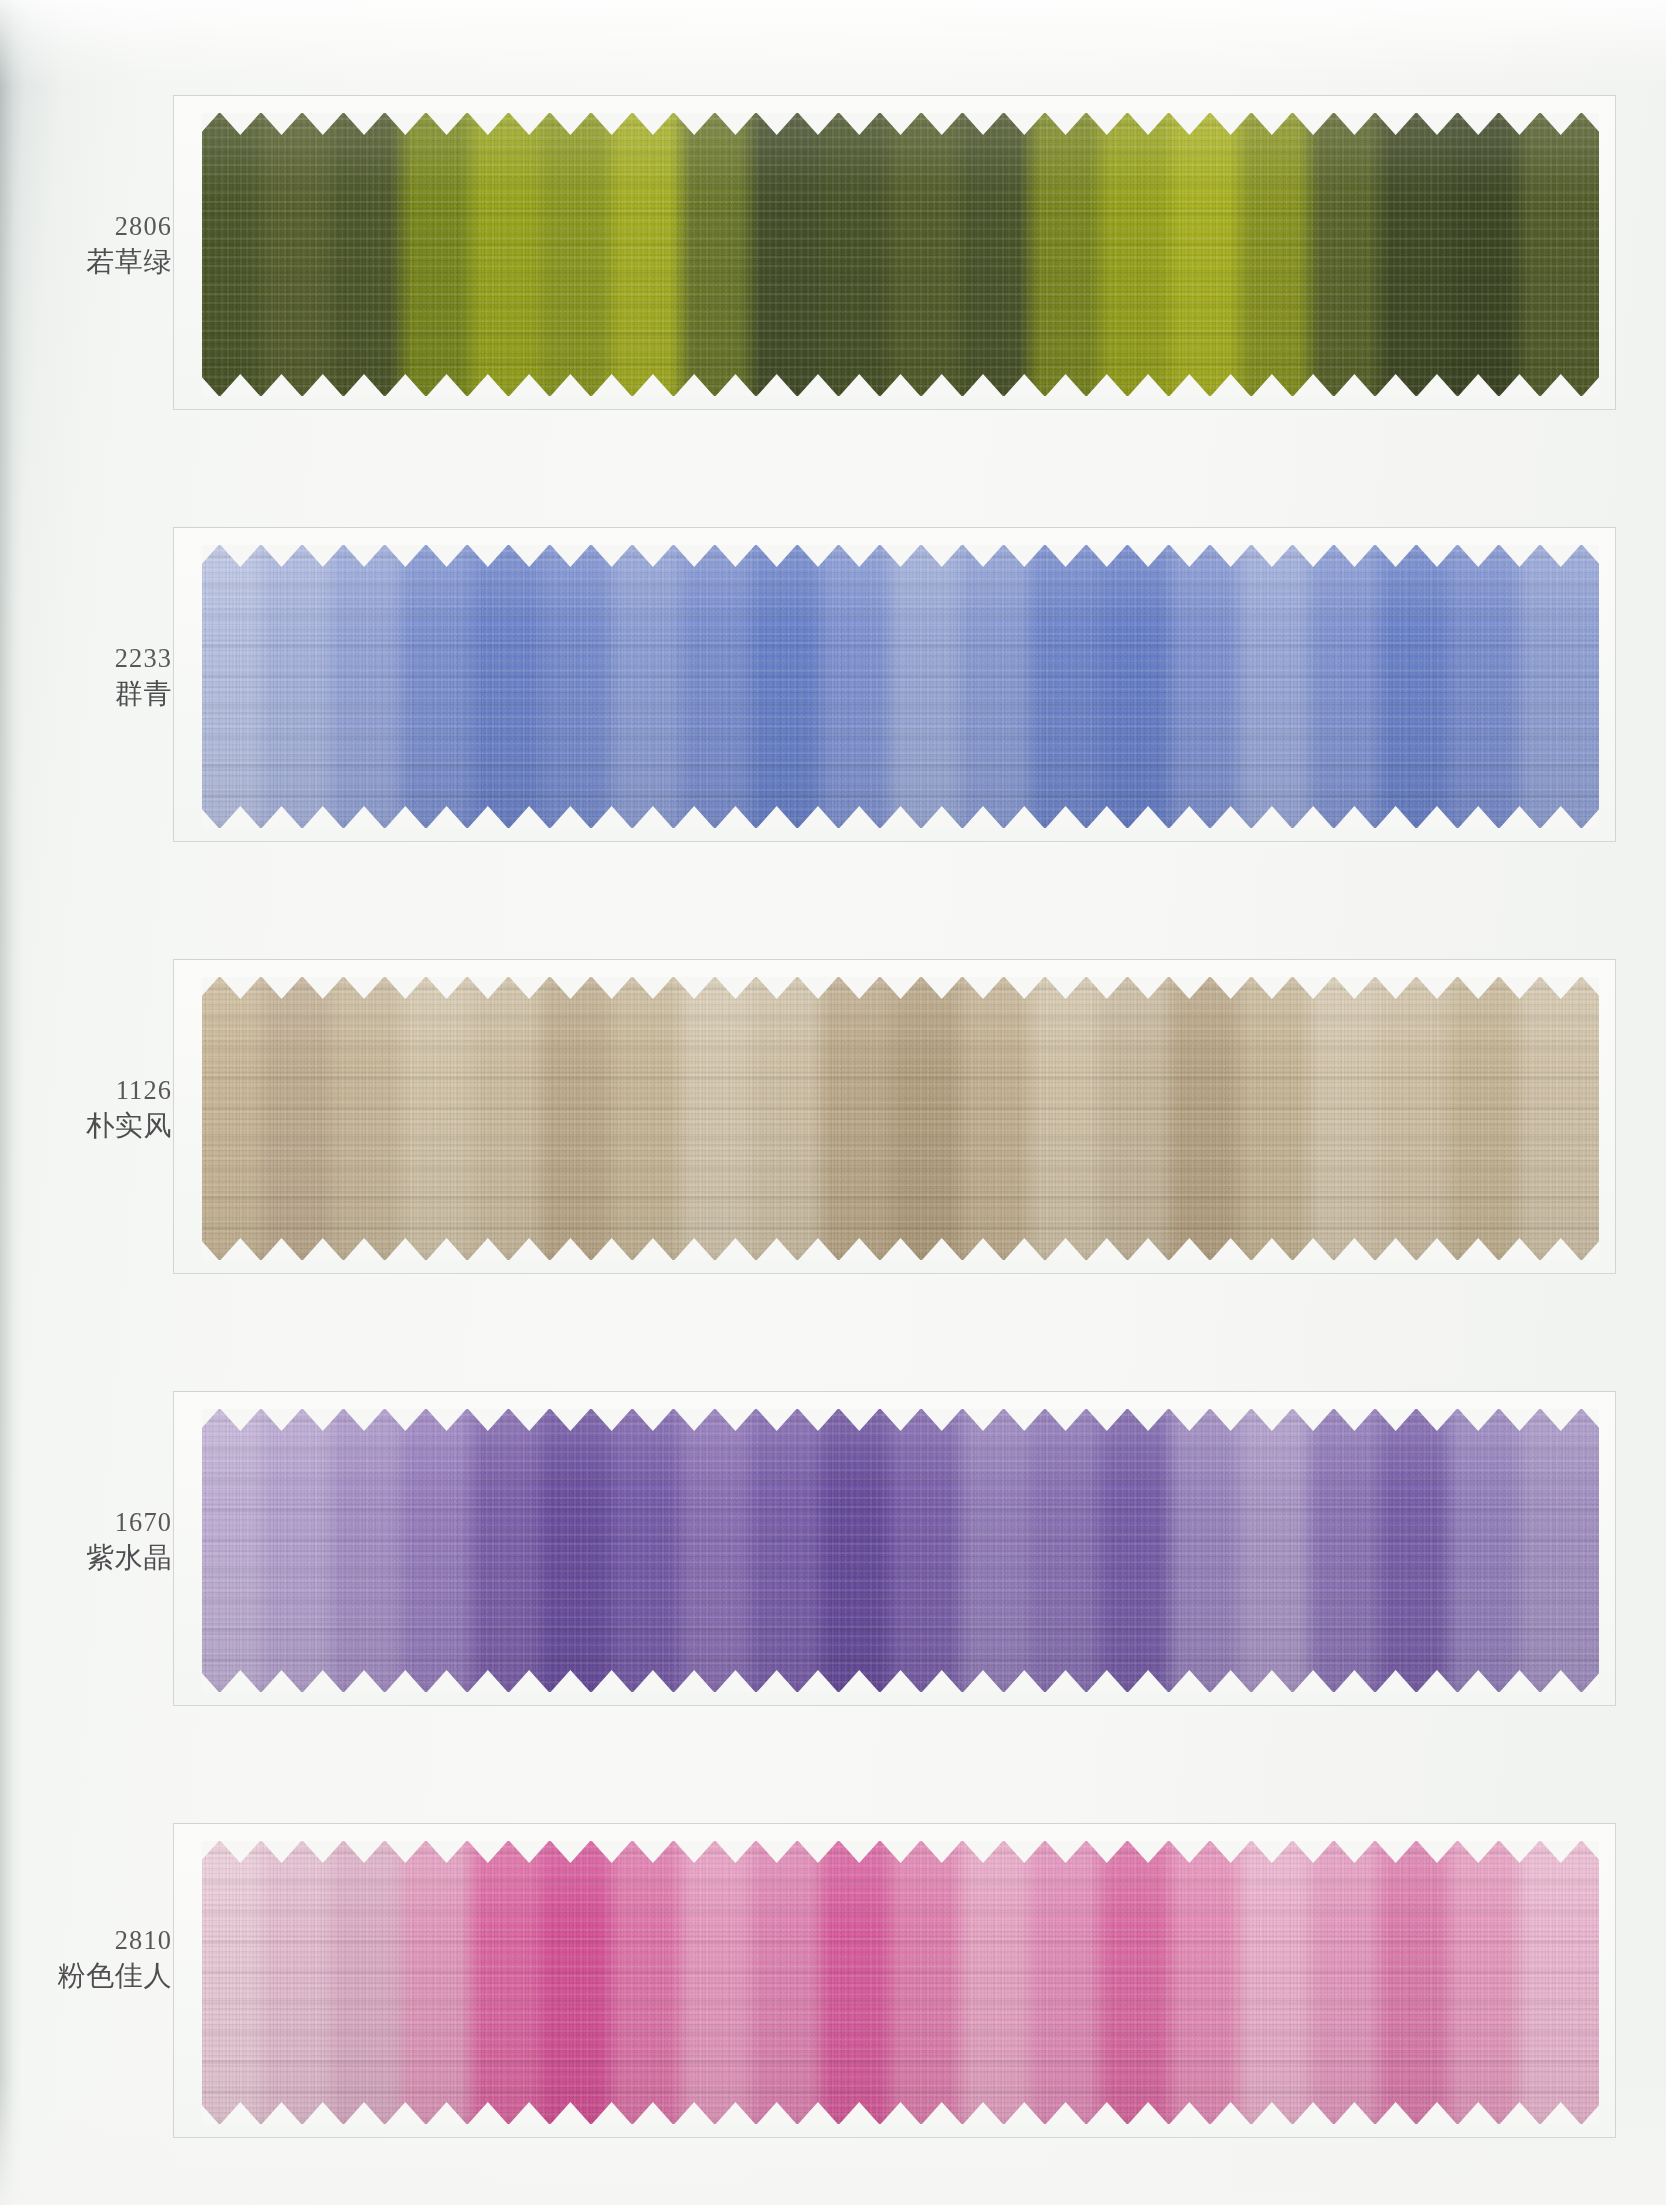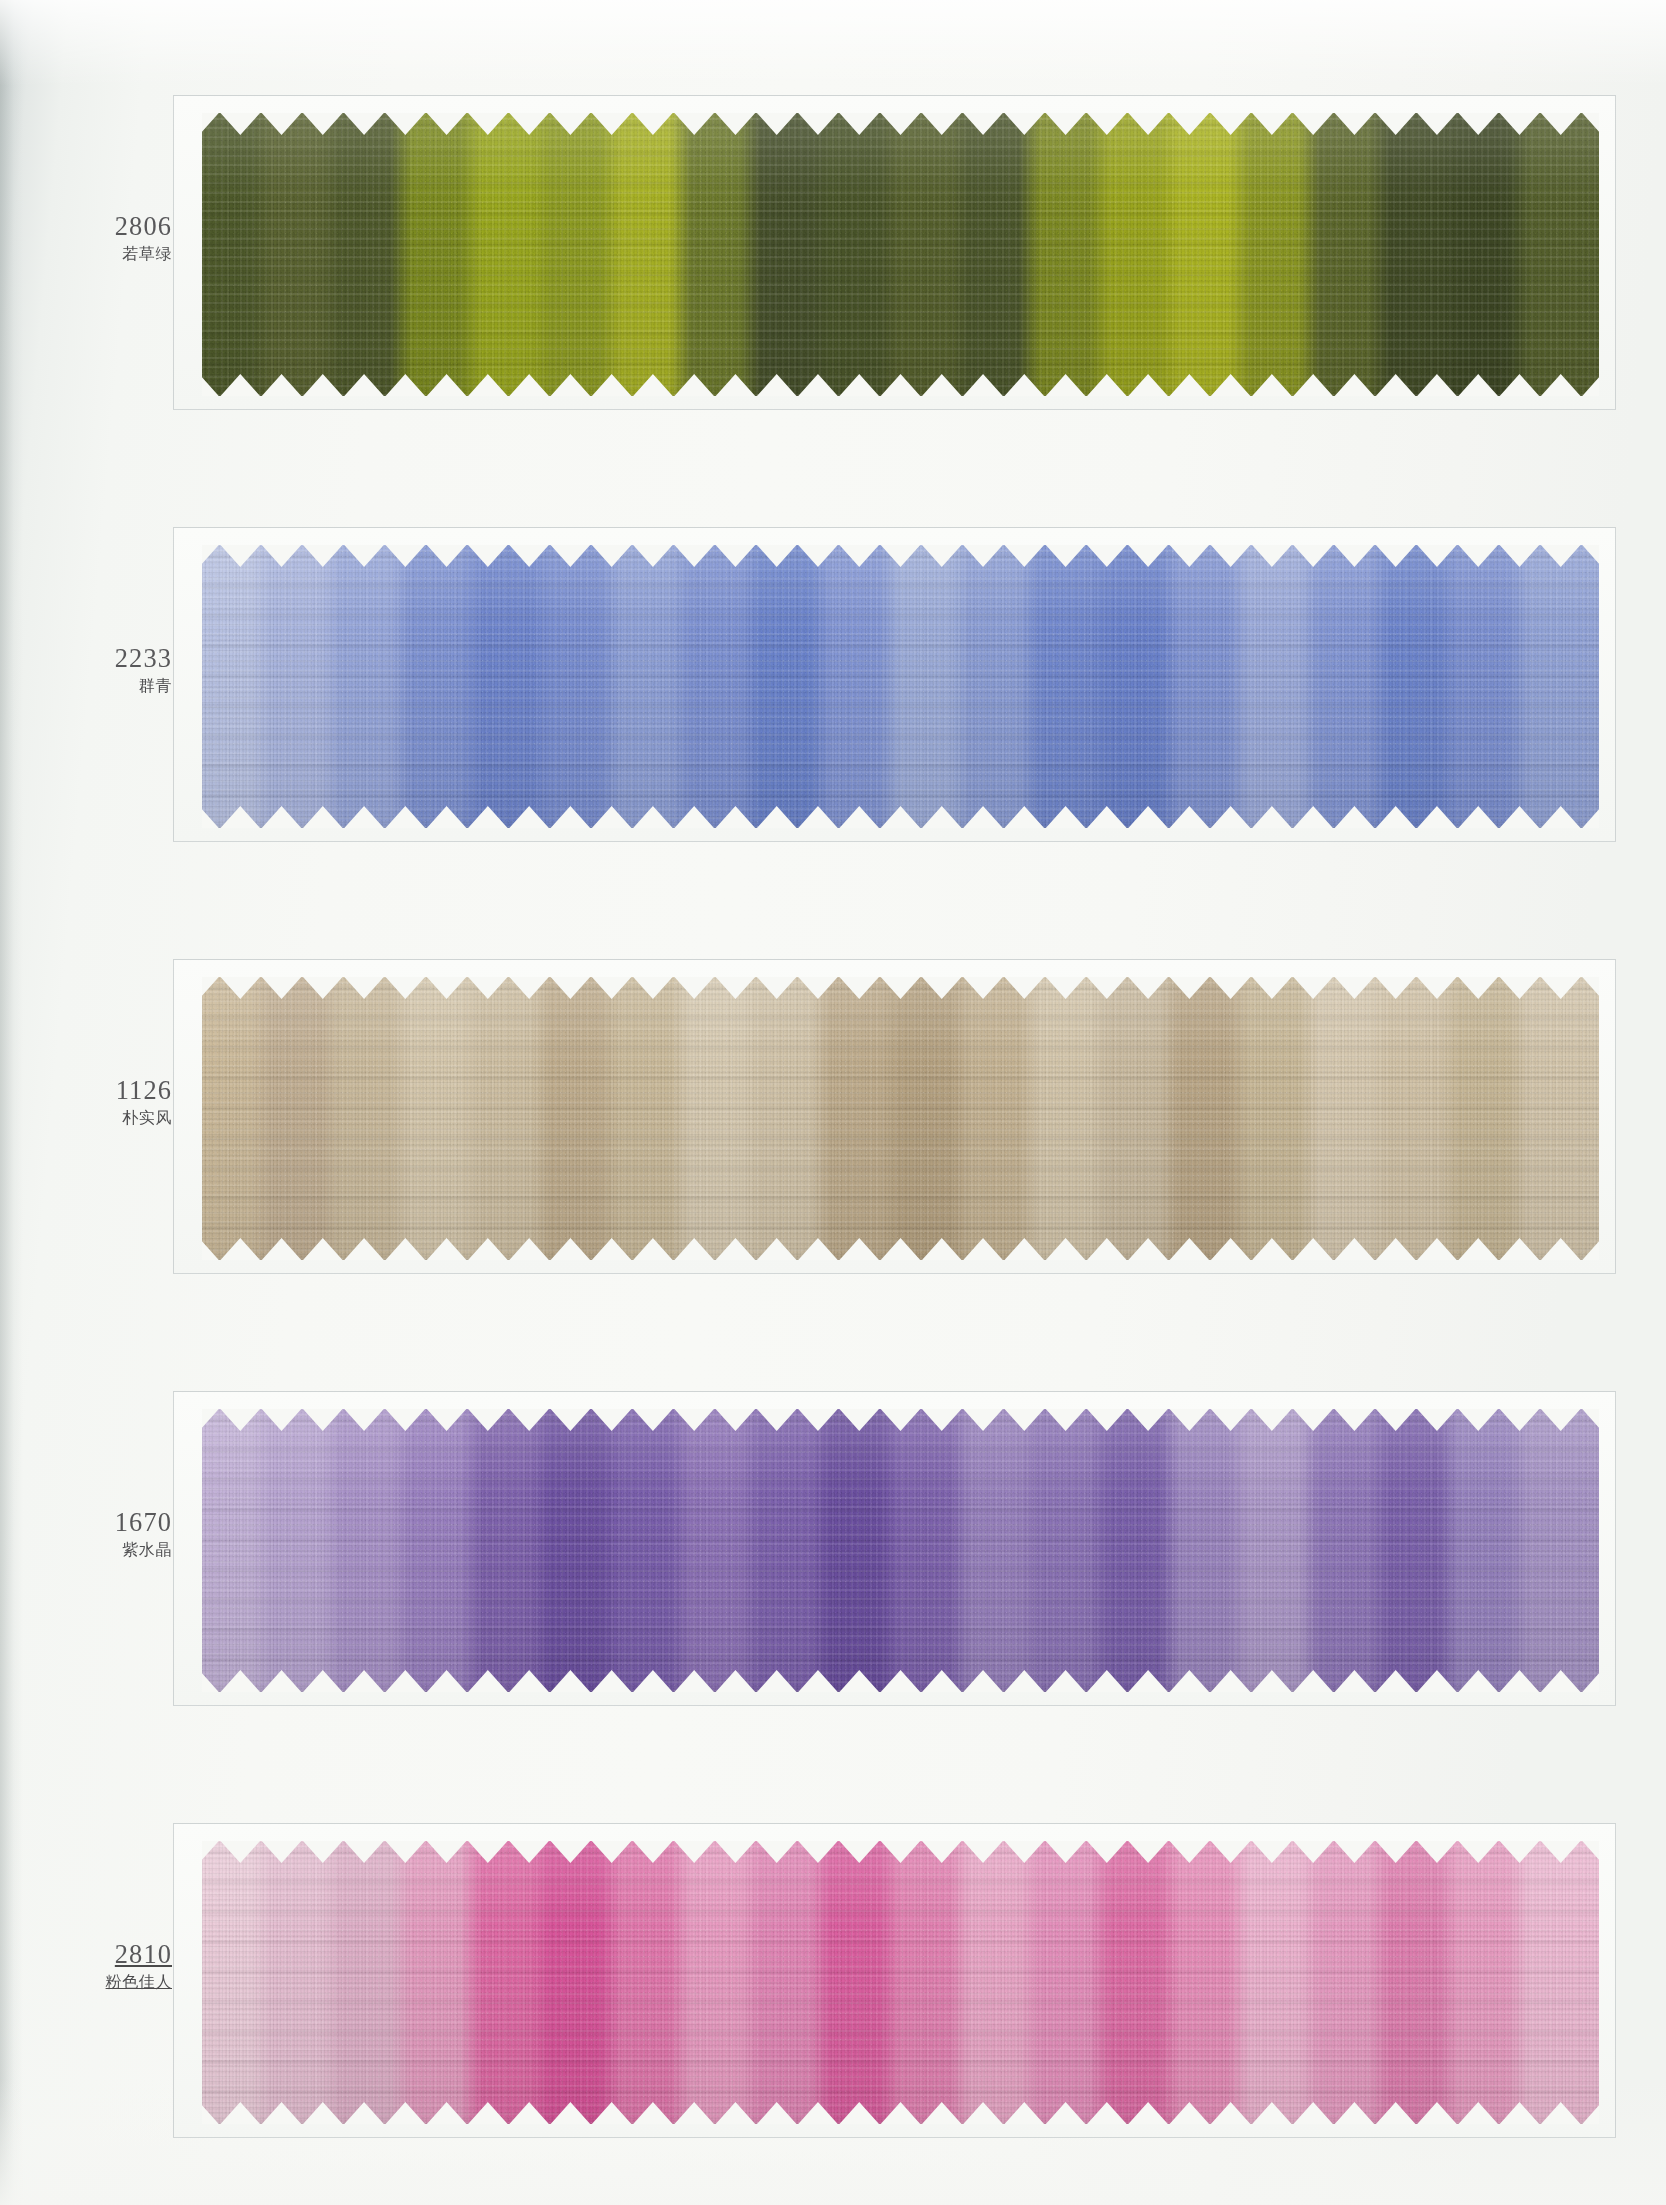--- a/index.html
+++ b/index.html
@@ -63,21 +63,21 @@
     color: #4a4a4a;
   }
   .label .code {
     font-size: 26.4px;
     letter-spacing: 1.1px;
     line-height: 1.28;
     color: #58585a;
     font-family: "Liberation Serif", "DejaVu Serif", serif;
   }
   .label .name {
-    font-size: 16px;
+    font-size: 28px;
     letter-spacing: 0.6px;
     line-height: 1.3;
     color: #4e4e50;
     font-family: "Liberation Sans", "DejaVu Sans", sans-serif;
   }
 
   
   .card {
     position: absolute;
     border: 1.1px solid rgba(176,184,186,0.55);
@@ -285,21 +285,21 @@
             <path class="notch-fill" d="M0,0 L2440,0 L2440,40 L2404.12,0 L2368.24,40 L2332.35,0 L2296.47,40 L2260.59,0 L2224.71,40 L2188.82,0 L2152.94,40 L2117.06,0 L2081.18,40 L2045.29,0 L2009.41,40 L1973.53,0 L1937.65,40 L1901.76,0 L1865.88,40 L1830.00,0 L1794.12,40 L1758.24,0 L1722.35,40 L1686.47,0 L1650.59,40 L1614.71,0 L1578.82,40 L1542.94,0 L1507.06,40 L1471.18,0 L1435.29,40 L1399.41,0 L1363.53,40 L1327.65,0 L1291.76,40 L1255.88,0 L1220.00,40 L1184.12,0 L1148.24,40 L1112.35,0 L1076.47,40 L1040.59,0 L1004.71,40 L968.82,0 L932.94,40 L897.06,0 L861.18,40 L825.29,0 L789.41,40 L753.53,0 L717.65,40 L681.76,0 L645.88,40 L610.00,0 L574.12,40 L538.24,0 L502.35,40 L466.47,0 L430.59,40 L394.71,0 L358.82,40 L322.94,0 L287.06,40 L251.18,0 L215.29,40 L179.41,0 L143.53,40 L107.65,0 L71.76,40 L35.88,0 L0.00,40 Z" fill="#f7f8f5"></path>
           </svg>
         <svg class="zig" style="bottom:-0.6px;height:23px;" viewBox="0 0 2440 40" preserveAspectRatio="none">
             <path class="notch-fill" d="M0,40 L2440,40 L2440,0 L2404.12,40 L2368.24,0 L2332.35,40 L2296.47,0 L2260.59,40 L2224.71,0 L2188.82,40 L2152.94,0 L2117.06,40 L2081.18,0 L2045.29,40 L2009.41,0 L1973.53,40 L1937.65,0 L1901.76,40 L1865.88,0 L1830.00,40 L1794.12,0 L1758.24,40 L1722.35,0 L1686.47,40 L1650.59,0 L1614.71,40 L1578.82,0 L1542.94,40 L1507.06,0 L1471.18,40 L1435.29,0 L1399.41,40 L1363.53,0 L1327.65,40 L1291.76,0 L1255.88,40 L1220.00,0 L1184.12,40 L1148.24,0 L1112.35,40 L1076.47,0 L1040.59,40 L1004.71,0 L968.82,40 L932.94,0 L897.06,40 L861.18,0 L825.29,40 L789.41,0 L753.53,40 L717.65,0 L681.76,40 L645.88,0 L610.00,40 L574.12,0 L538.24,40 L502.35,0 L466.47,40 L430.59,0 L394.71,40 L358.82,0 L322.94,40 L287.06,0 L251.18,40 L215.29,0 L179.41,40 L143.53,0 L107.65,40 L71.76,0 L35.88,40 L0.00,0 Z" fill="#f7f8f5"></path>
           </svg>
       </div>
     </div>
   </div>
 
   <div class="row" style="top:1823px;">
-    <div class="label" style="top:115px;text-decoration:underline;">
+    <div class="label" style="top:101px;">
       <div class="code">2810</div>
       <div class="name">粉色佳人</div>
     </div>
     <div class="card" style="left:173px; top:0px; width:1443px; height:315px;">
       <div class="fabric-wrap" style="left:27.6px; top:17px; width:1397px; height:283px;">
         <div class="fabric">
           <div class="fab-color" style="background: linear-gradient(90deg, rgb(236, 205, 218) 0%, rgb(236, 205, 218) 3.5%, rgb(230, 191, 210) 5%, rgb(230, 191, 210) 8.5%, rgb(223, 176, 200) 10%, rgb(223, 176, 200) 13.5%, rgb(229, 156, 192) 15%, rgb(229, 156, 192) 18.5%, rgb(224, 106, 165) 20%, rgb(224, 106, 165) 23.5%, rgb(217, 84, 154) 25%, rgb(217, 84, 154) 28.5%, rgb(226, 120, 173) 30%, rgb(226, 120, 173) 33.5%, rgb(233, 156, 194) 35%, rgb(233, 156, 194) 38.5%, rgb(226, 135, 182) 40%, rgb(226, 135, 182) 43.5%, rgb(220, 95, 160) 45%, rgb(220, 95, 160) 48.5%, rgb(227, 130, 178) 50%, rgb(227, 130, 178) 53.5%, rgb(234, 167, 199) 55%, rgb(234, 167, 199) 58.5%, rgb(229, 144, 188) 60%, rgb(229, 144, 188) 63.5%, rgb(223, 109, 166) 65%, rgb(223, 109, 166) 68.5%, rgb(232, 143, 186) 70%, rgb(232, 143, 186) 73.5%, rgb(237, 179, 207) 75%, rgb(237, 179, 207) 78.5%, rgb(231, 156, 194) 80%, rgb(231, 156, 194) 83.5%, rgb(224, 127, 176) 85%, rgb(224, 127, 176) 88.5%, rgb(233, 157, 194) 90%, rgb(233, 157, 194) 93.5%, rgb(238, 186, 211) 95%, rgb(238, 186, 211) 98.5%);"></div>
           <div class="fab-weave"></div>
           <div class="fab-weave2"></div>
           <div class="fab-streak"></div>

